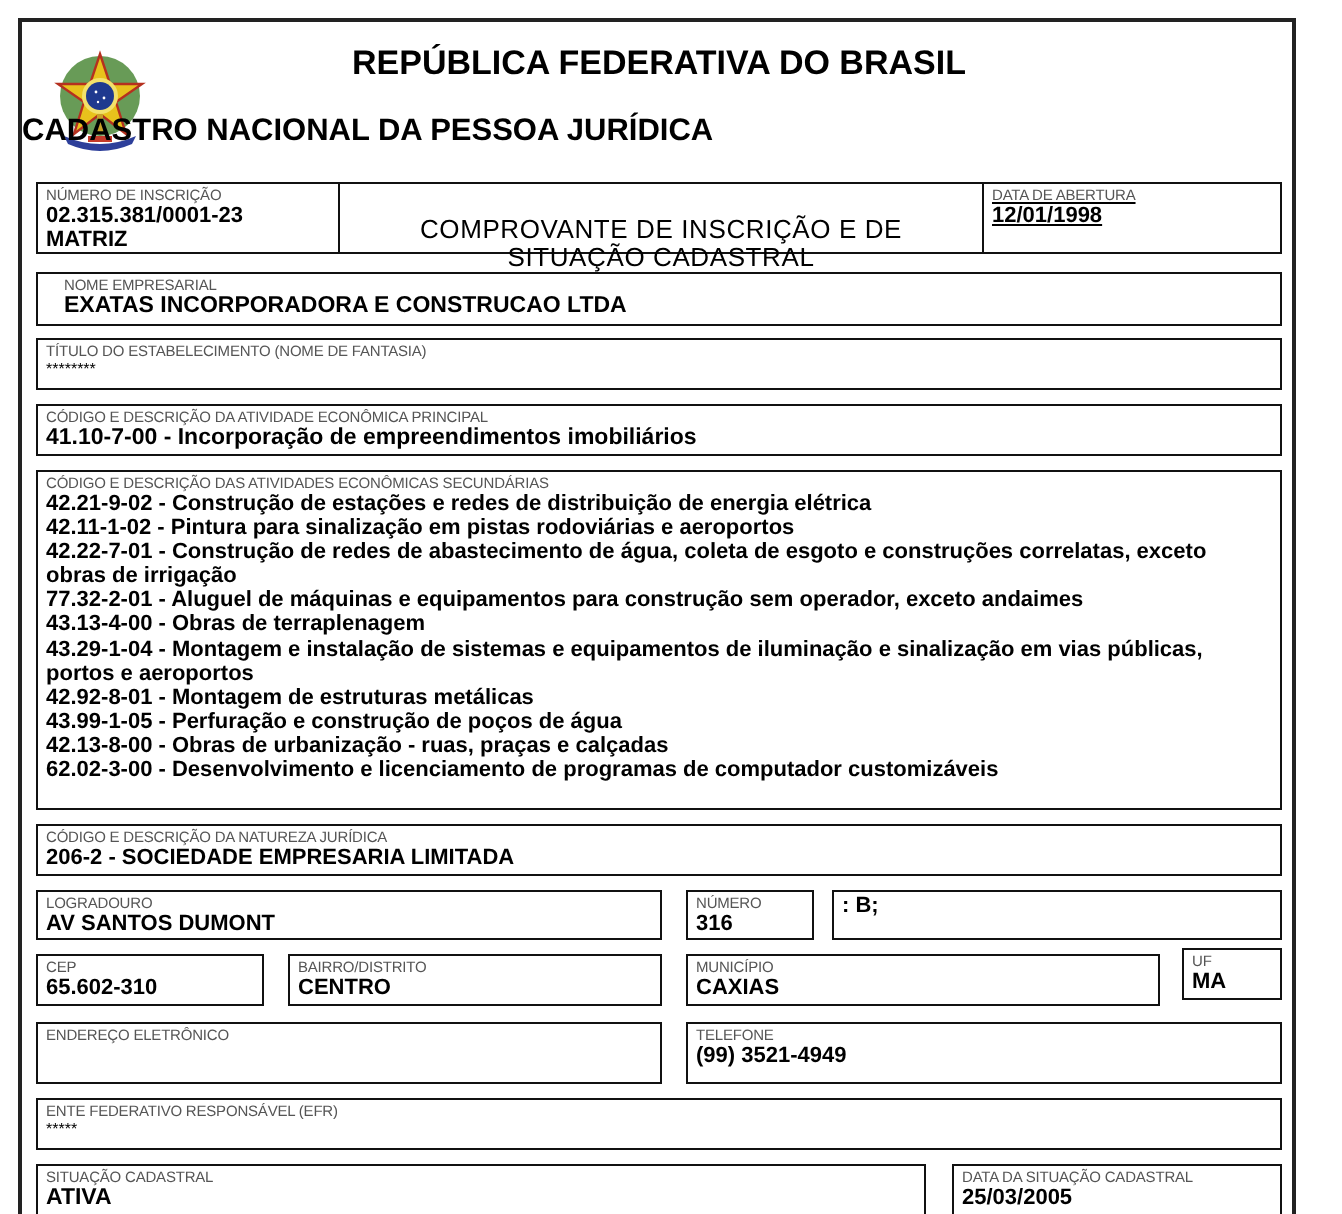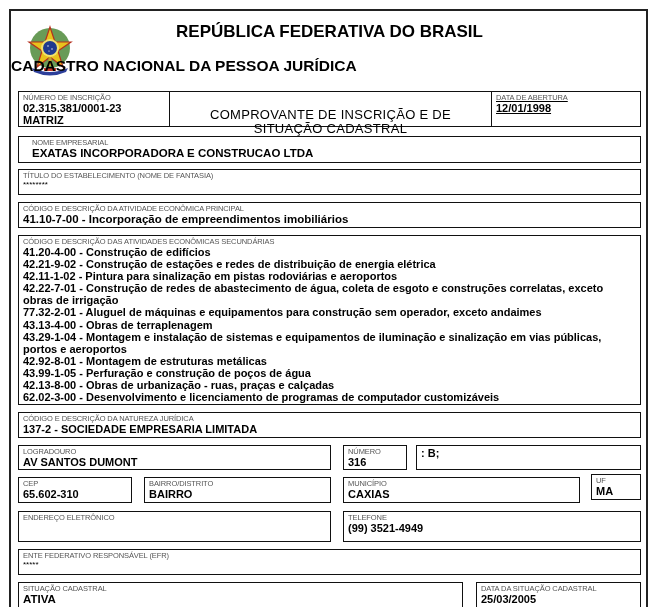--- a/index.html
+++ b/index.html
@@ -63,58 +63,57 @@
 </div>
 
 <div class="box" style="left:18px; top:202px; width:623px; height:26px;">
   <div class="lbl">CÓDIGO E DESCRIÇÃO DA ATIVIDADE ECONÔMICA PRINCIPAL</div>
   <div class="val big">41.10-7-00 - Incorporação de empreendimentos imobiliários</div>
 </div>
 
 <div class="box" style="left:18px; top:235px; width:623px; height:170px;">
   <div class="lbl">CÓDIGO E DESCRIÇÃO DAS ATIVIDADES ECONÔMICAS SECUNDÁRIAS</div>
   <div class="sec-list">
-    <div class="sec-item">41.20-4-00 - Construção de edifícios</div>
     <div class="sec-item">42.21-9-02 - Construção de estações e redes de distribuição de energia elétrica</div>
     <div class="sec-item">42.11-1-02 - Pintura para sinalização em pistas rodoviárias e aeroportos</div>
     <div class="sec-item">42.22-7-01 - Construção de redes de abastecimento de água, coleta de esgoto e construções correlatas, exceto obras de irrigação</div>
     <div class="sec-item">77.32-2-01 - Aluguel de máquinas e equipamentos para construção sem operador, exceto andaimes</div>
     <div class="sec-item">43.13-4-00 - Obras de terraplenagem</div>
     <div class="sec-item">43.29-1-04 - Montagem e instalação de sistemas e equipamentos de iluminação e sinalização em vias públicas, portos e aeroportos</div>
     <div class="sec-item">42.92-8-01 - Montagem de estruturas metálicas</div>
     <div class="sec-item">43.99-1-05 - Perfuração e construção de poços de água</div>
     <div class="sec-item">42.13-8-00 - Obras de urbanização - ruas, praças e calçadas</div>
     <div class="sec-item">62.02-3-00 - Desenvolvimento e licenciamento de programas de computador customizáveis</div>
   </div>
 </div>
 
 <div class="box" style="left:18px; top:412px; width:623px; height:26px;">
   <div class="lbl">CÓDIGO E DESCRIÇÃO DA NATUREZA JURÍDICA</div>
-  <div class="val">137-2 - SOCIEDADE EMPRESARIA LIMITADA</div>
+  <div class="val">206-2 - SOCIEDADE EMPRESARIA LIMITADA</div>
 </div>
 
 <div class="box" style="left:18px; top:445px; width:313px; height:25px;">
   <div class="lbl">LOGRADOURO</div>
   <div class="val">AV SANTOS DUMONT</div>
 </div>
 <div class="box" style="left:343px; top:445px; width:64px; height:25px;">
   <div class="lbl">NÚMERO</div>
   <div class="val">316</div>
 </div>
 <div class="box" style="left:416px; top:445px; width:225px; height:25px;">
   <div class="val">: B;</div>
 </div>
 
 <div class="box" style="left:18px; top:477px; width:114px; height:26px;">
   <div class="lbl">CEP</div>
   <div class="val">65.602-310</div>
 </div>
 <div class="box" style="left:144px; top:477px; width:187px; height:26px;">
   <div class="lbl">BAIRRO/DISTRITO</div>
-  <div class="val">BAIRRO</div>
+  <div class="val">CENTRO</div>
 </div>
 <div class="box" style="left:343px; top:477px; width:237px; height:26px;">
   <div class="lbl">MUNICÍPIO</div>
   <div class="val">CAXIAS</div>
 </div>
 <div class="box" style="left:591px; top:474px; width:50px; height:26px;">
   <div class="lbl">UF</div>
   <div class="val">MA</div>
 </div>
 

